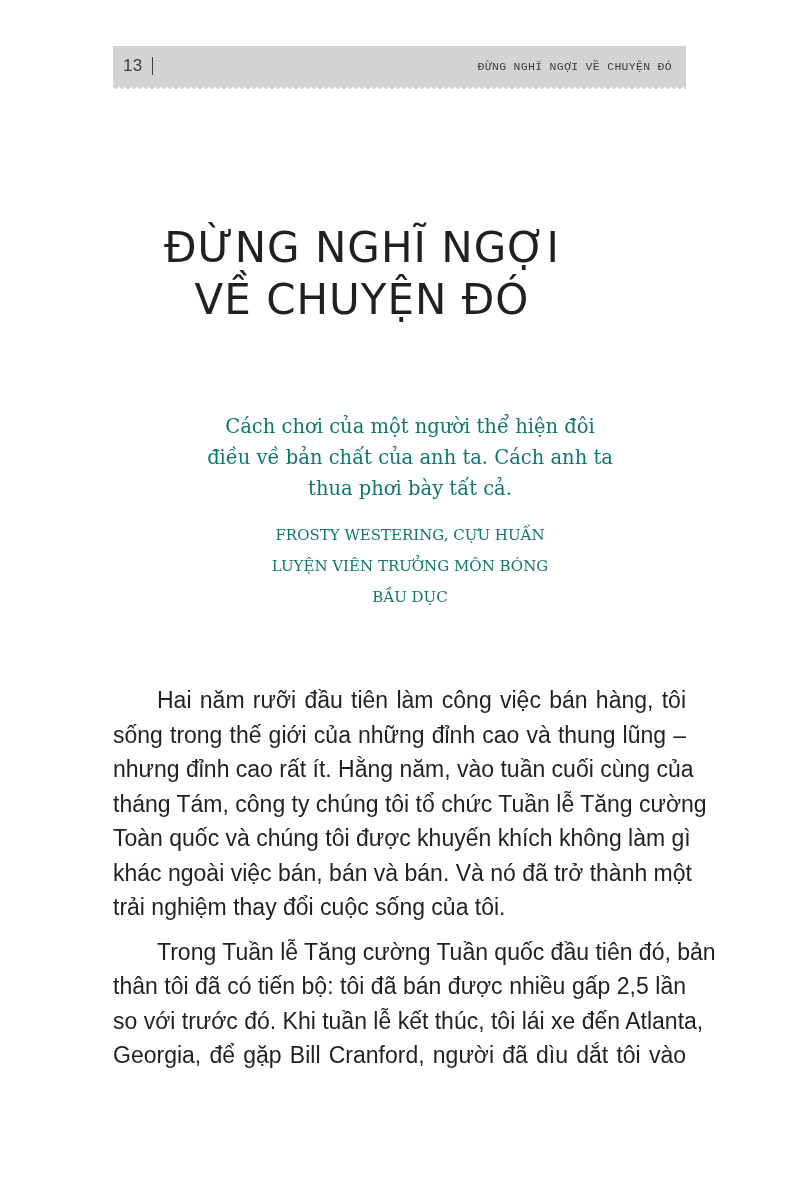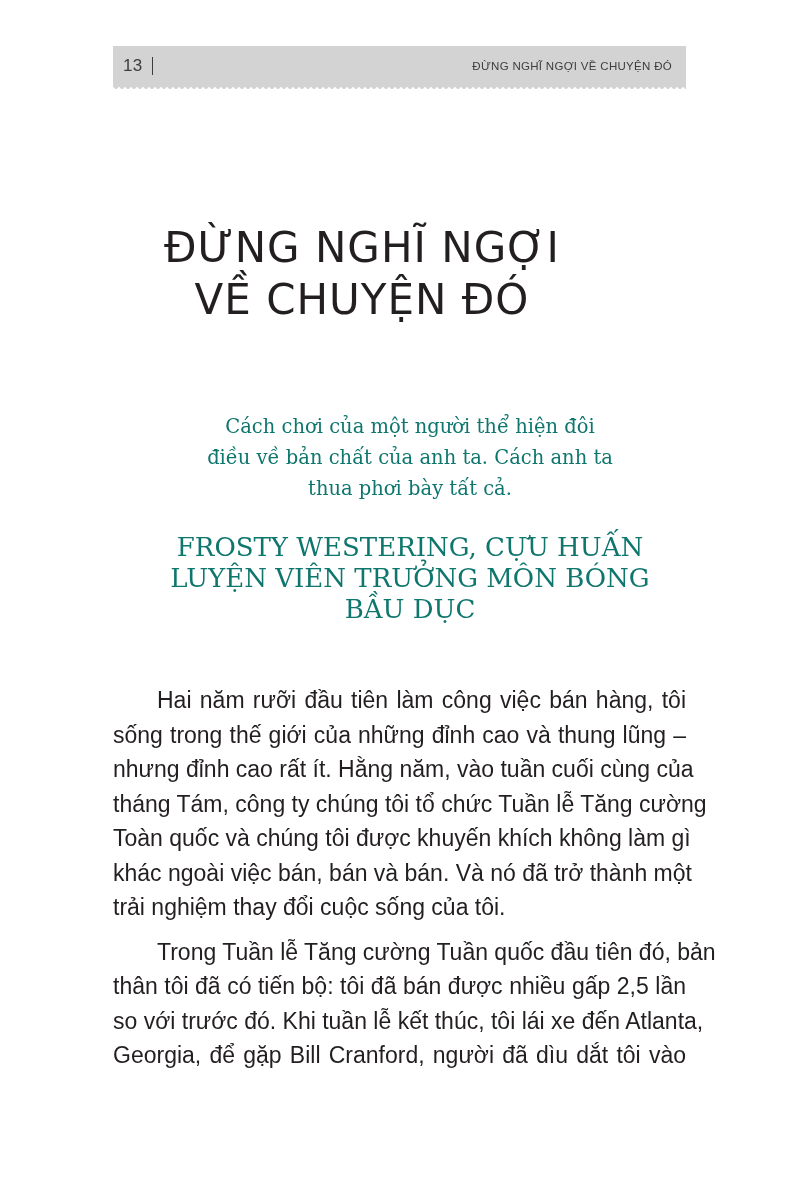--- a/index.html
+++ b/index.html
@@ -50,20 +50,21 @@
     }
     .header-divider {
       width: 1px;
       height: 18px;
       background: #3d3d3f;
       display: inline-block;
     }
     .chapter-running-title {
       font-size: 11.5px;
       letter-spacing: 0.3px;
+      font-family: Liberation Mono, monospace;
     }
     .chapter-title {
       position: absolute;
       left: 0;
       width: 724px;
       top: 222px;
       text-align: center;
       font-family: "DejaVu Sans", sans-serif;
       font-size: 42px;
       line-height: 52px;
@@ -81,22 +82,22 @@
       top: 411px;
       text-align: center;
       font-family: "DejaVu Serif", serif;
       font-size: 19.5px;
       line-height: 31px;
       color: #0f766e;
     }
     .epigraph-quote { margin: 0; }
     .epigraph-quote span, .epigraph-source span { display: block; }
     .epigraph-source {
-      margin: 28px 0 0 0;
-      font-size: 26px;
+      margin: 16px 0 0 0;
+      font-size: 15px;
       line-height: 31px;
     }
     .body-text {
       position: absolute;
       left: 113px;
       width: 573px;
       top: 683px;
       font-family: Liberation Sans, sans-serif;
       font-size: 23px;
       line-height: 34.5px;

